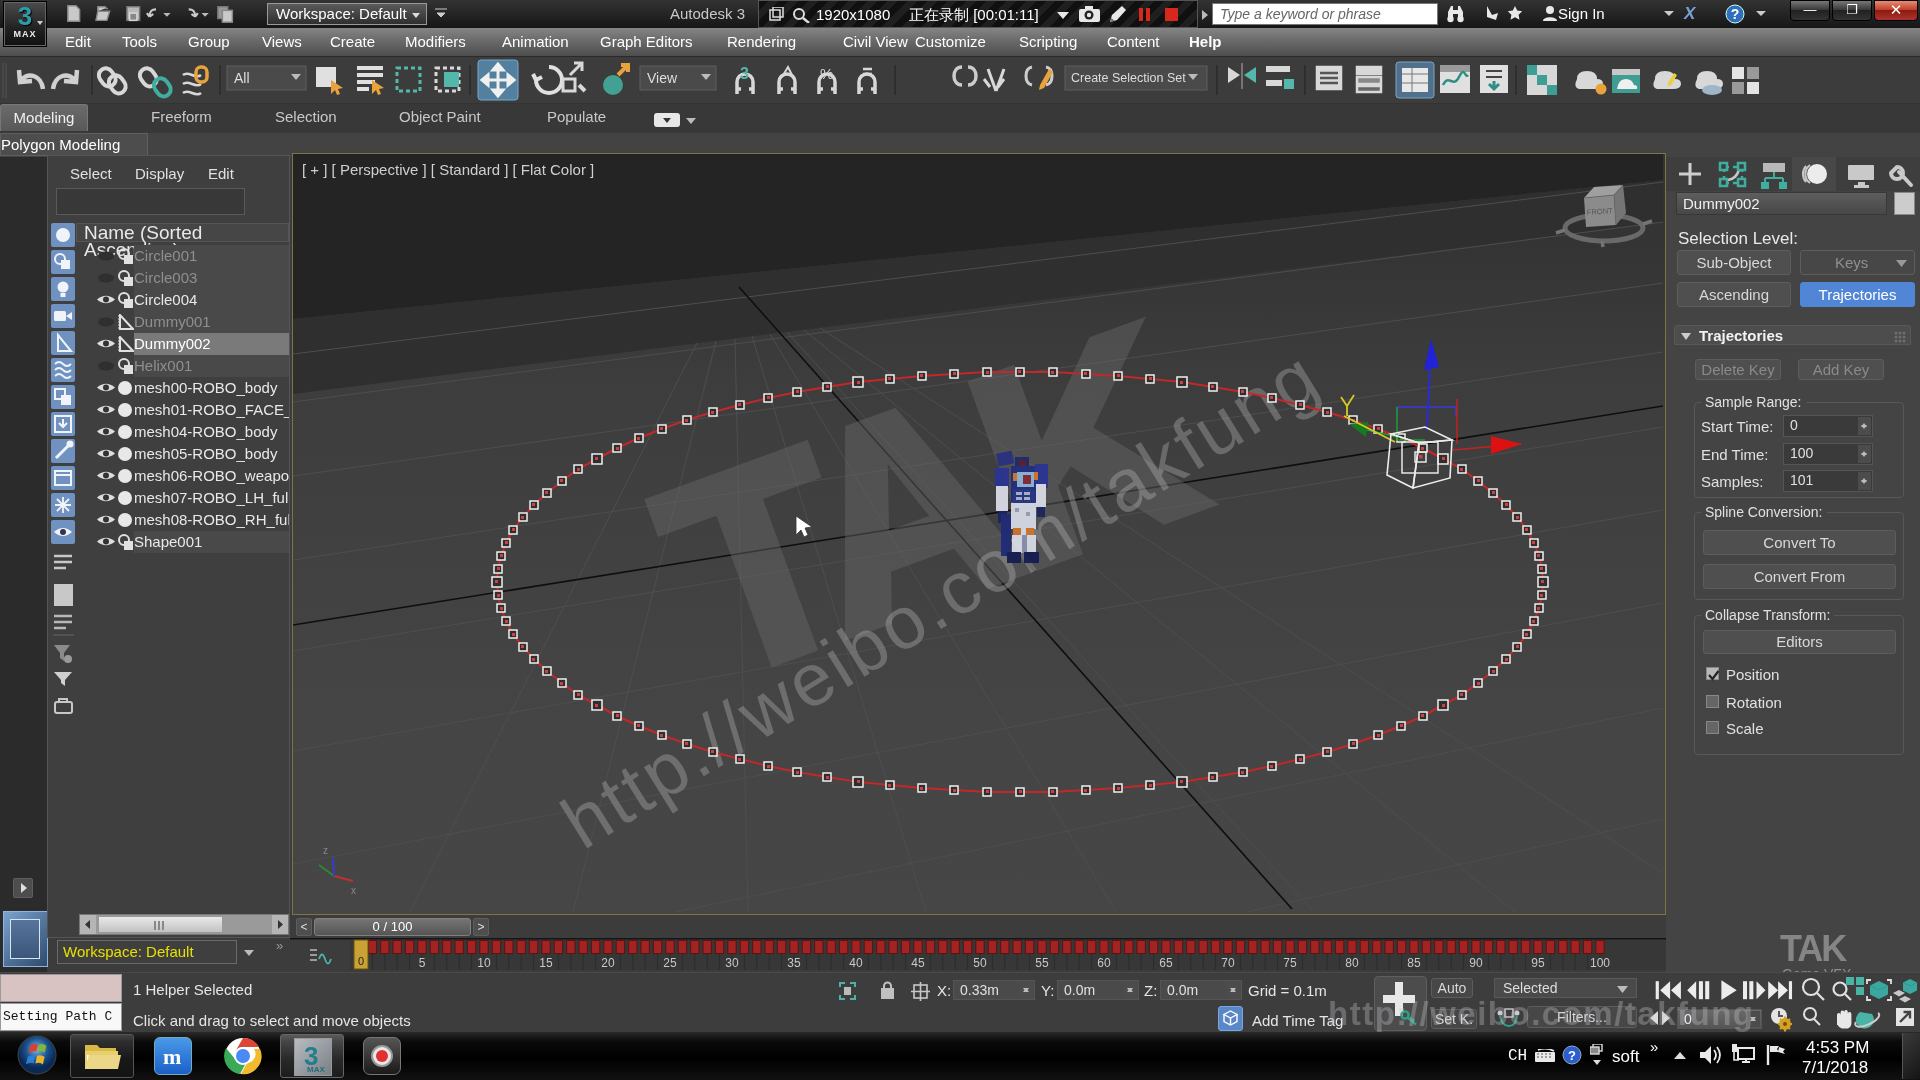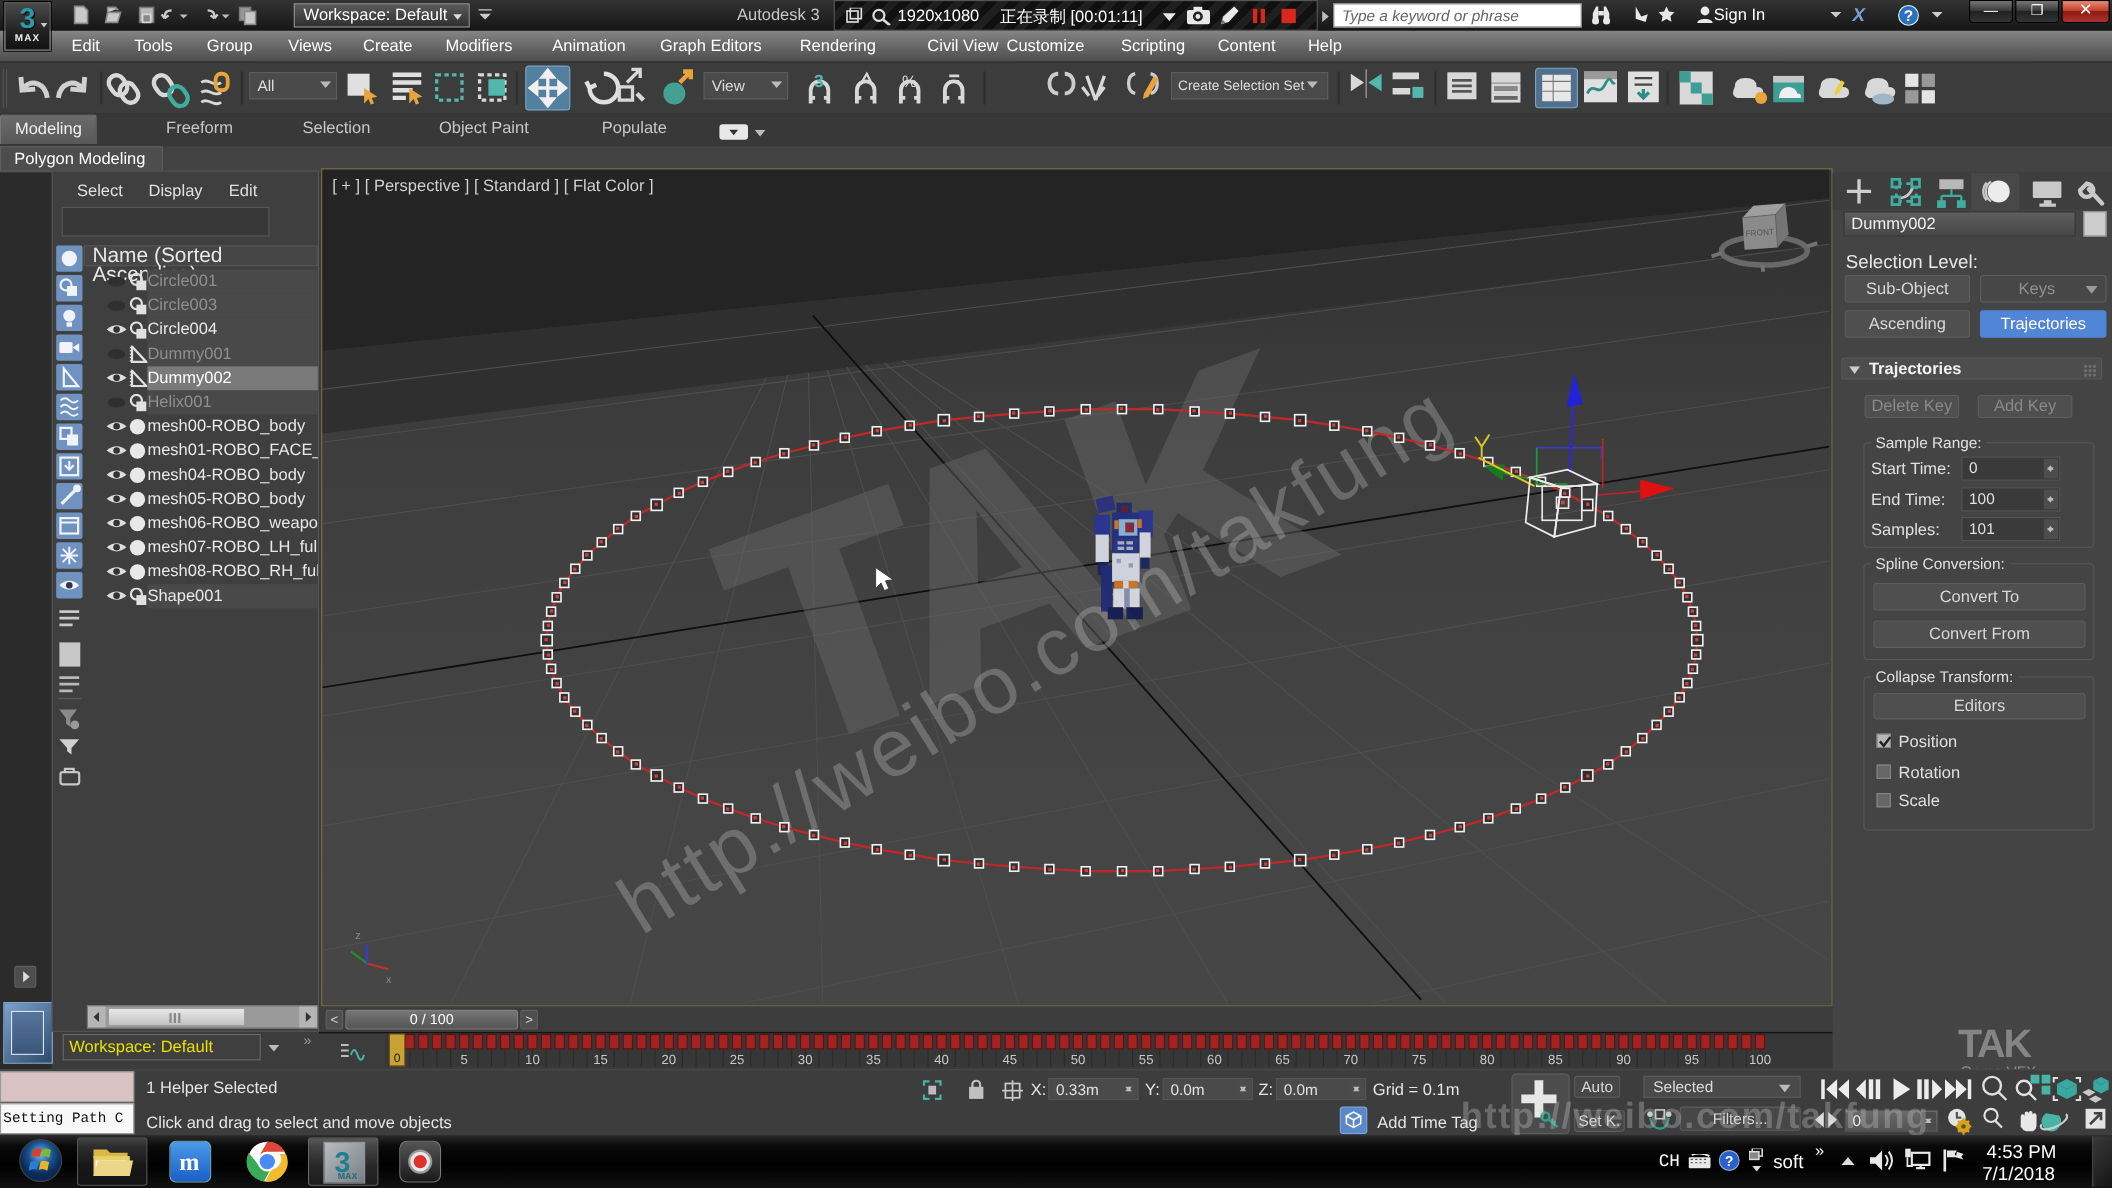--- a/index.html
+++ b/index.html
@@ -44,21 +44,21 @@
 #toolbar { left:0; top:57px; width:1920px; height:47px; background:#3c3c3c;
   border-bottom:1px solid #333; }
 
 #ribbon { left:0; top:104px; width:1920px; height:53px; background:#383838; }
 #ribrow2 { position:absolute; left:0; top:29px; width:1920px; height:24px; background:#434343; }
 .ribtab { position:absolute; top:4px; color:#c8c8c8; font-size:15px; }
 #modtab { left:35px; top:2px; width:88px; height:27px; background:linear-gradient(#6b6b6b,#585858);
   border:1px solid #777; border-bottom:none; border-radius:3px 3px 0 0;
   color:#f0f0f0; text-align:center; font-size:15px; line-height:25px; }
 #polytab { left:8px; top:1px; width:148px; height:23px; background:#4d4d4d;
-  border:1px solid #5f5f5f; color:#fff; font-size:15px; line-height:21px; padding-left:12px; }
+  border:1px solid #5f5f5f; color:#fff; font-size:15px; line-height:21px; }
 
 #dockstrip { left:0; top:157px; width:47px; height:815px; background:#2b2b2b; }
 
 #explorer { left:47px; top:155px; width:243px; height:783px; background:#3f3f3f;
   border:1px solid #555; overflow:hidden; }
 #expmenu { position:absolute; left:0; top:0; width:241px; height:30px; color:#e0e0e0; font-size:15px; }
 #expsearch { position:absolute; left:8px; top:32px; width:189px; height:27px;
   background:#383838; border:1px solid #5a5a5a; }
 #expheader { position:absolute; left:28px; top:67px; width:213px; height:19px; background:#464646;
   border:1px solid #555; color:#e8e8e8; font-size:19px; padding-left:7px; line-height:17px; }
@@ -182,21 +182,21 @@
     <span class="menuitem" style="left:262px;">Views</span>
     <span class="menuitem" style="left:330px;">Create</span>
     <span class="menuitem" style="left:405px;">Modifiers</span>
     <span class="menuitem" style="left:502px;">Animation</span>
     <span class="menuitem" style="left:600px;">Graph Editors</span>
     <span class="menuitem" style="left:727px;">Rendering</span>
     <span class="menuitem" style="left:827px;margin-left:16px;">Civil View</span>
     <span class="menuitem" style="left:915px;">Customize</span>
     <span class="menuitem" style="left:1019px;">Scripting</span>
     <span class="menuitem" style="left:1107px;">Content</span>
-    <span class="menuitem" style="left:1189px;">Help</span>
+    <span class="menuitem" style="left:1189px;font-weight:bold;">Help</span>
   </div>
   <div id="toolbar" class="abs">
   <svg width="1920" height="47" viewBox="0 0 1920 47">
     <g stroke="#555" stroke-width="1">
           <path d="M3 6 v35 M6 6 v35"></path>
         </g>
     <g fill="none" stroke="#d0d0d0" stroke-width="5">
       <path d="M43 32 c-2 -14 -14 -17 -22 -9 m-2 -10 l1 12 l12 -1" stroke-width="4.5"></path>
       <path d="M53 32 c2 -14 14 -17 22 -9 m2 -10 l-1 12 l-12 -1" stroke-width="4.5"></path>
     </g>

